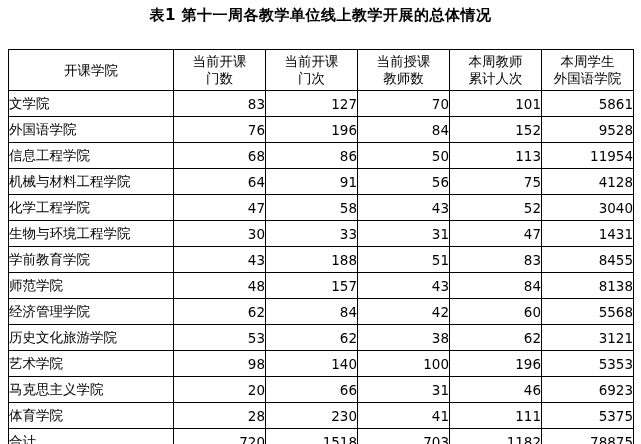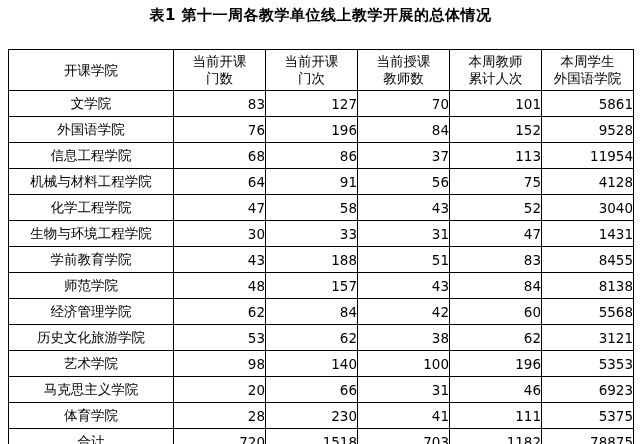--- a/index.html
+++ b/index.html
@@ -52,21 +52,21 @@
     padding: 2px 0;
   }
   thead td .l1, thead td .l2 {
     display: block;
     white-space: nowrap;
   }
   tbody td {
     height: 25px;
   }
   td.name {
-    text-align: center;
+    text-align: left;
     padding-left: 6px;
     font-size: 13.5px;
     white-space: nowrap;
   }
   td.num {
     text-align: right;
     padding-right: 7px;
     font-size: 13.5px;
     font-family: "DejaVu Sans", "Liberation Sans", sans-serif;
   }
@@ -136,21 +136,21 @@
           <td class="num">76</td>
           <td class="num">196</td>
           <td class="num">84</td>
           <td class="num">152</td>
           <td class="num">9528</td>
         </tr>
         <tr>
           <td class="name">信息工程学院</td>
           <td class="num">68</td>
           <td class="num">86</td>
-          <td class="num">37</td>
+          <td class="num">50</td>
           <td class="num">113</td>
           <td class="num">11954</td>
         </tr>
         <tr>
           <td class="name">机械与材料工程学院</td>
           <td class="num">64</td>
           <td class="num">91</td>
           <td class="num">56</td>
           <td class="num">75</td>
           <td class="num">4128</td>

